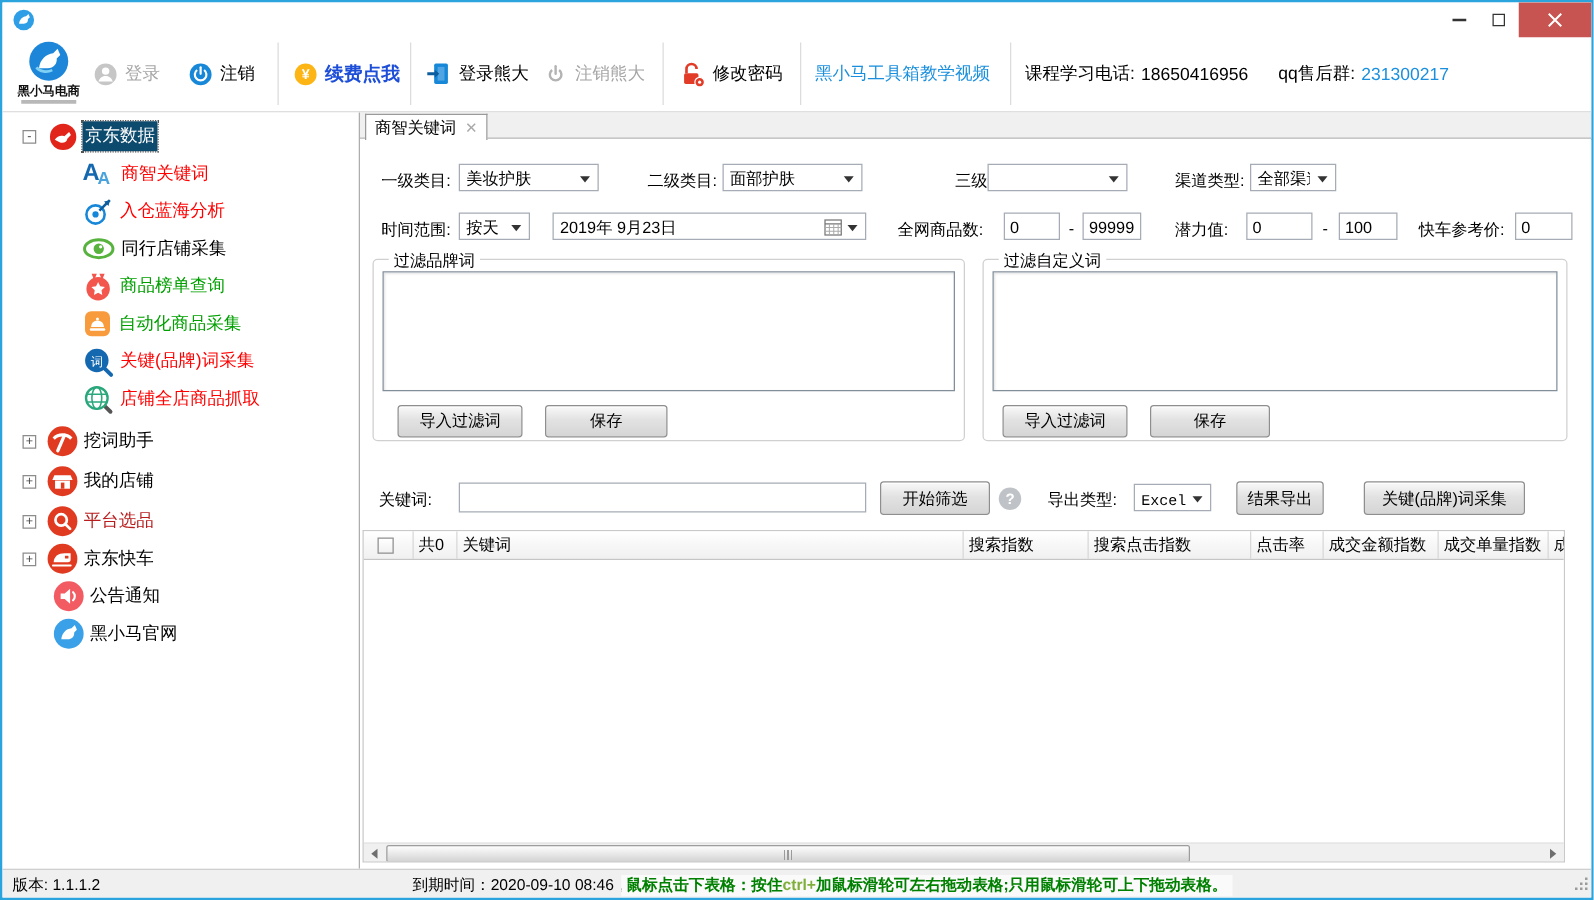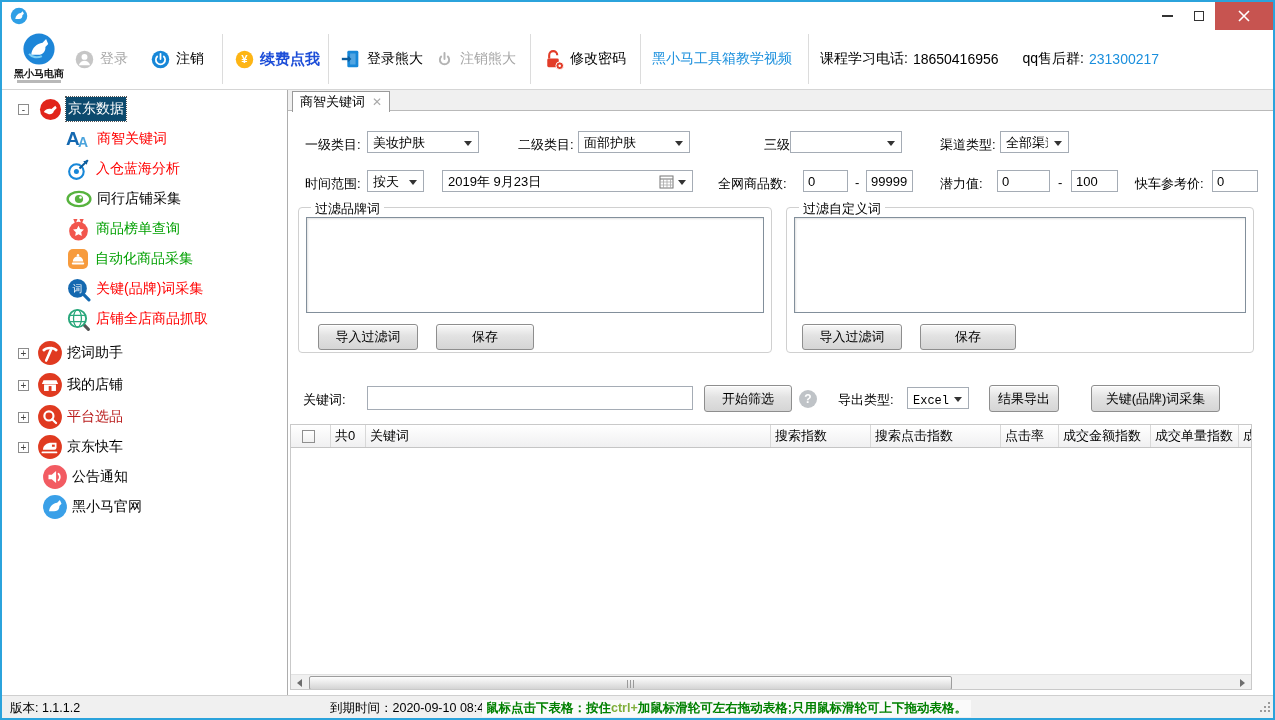--- a/index.html
+++ b/index.html
@@ -453,21 +453,21 @@
       </div>
       <div class="sarrow">
           <span class="tri-r"></span>
         </div>
     </div>
   </div>
 
   <div class="statusbar">
     <span class="st" style="left:8px">版本: 1.1.1.2</span>
     <span class="st" style="left:328px">到期时间：2020-09-10 08:46，剩余天数：351</span>
-    <span class="st" style="left:480px;background:#fafafa;padding:0 4px">
+    <span class="st" style="left:495px;background:#fafafa;padding:0 4px">
       <span class="hint-green">鼠标点击下表格：按住</span><span class="hint-ctrl">ctrl+</span><span class="hint-green">加鼠标滑轮可左右拖动表格;只用鼠标滑轮可上下拖动表格。</span>
     </span>
     <span class="grip">
       <svg width="14" height="14" viewBox="0 0 14 14">
           <g fill="#9b9b9b">
             <rect x="10" y="2" width="2" height="2"></rect>
             <rect x="6" y="6" width="2" height="2"></rect>
             <rect x="10" y="6" width="2" height="2"></rect>
             <rect x="2" y="10" width="2" height="2"></rect>
             <rect x="6" y="10" width="2" height="2"></rect>

